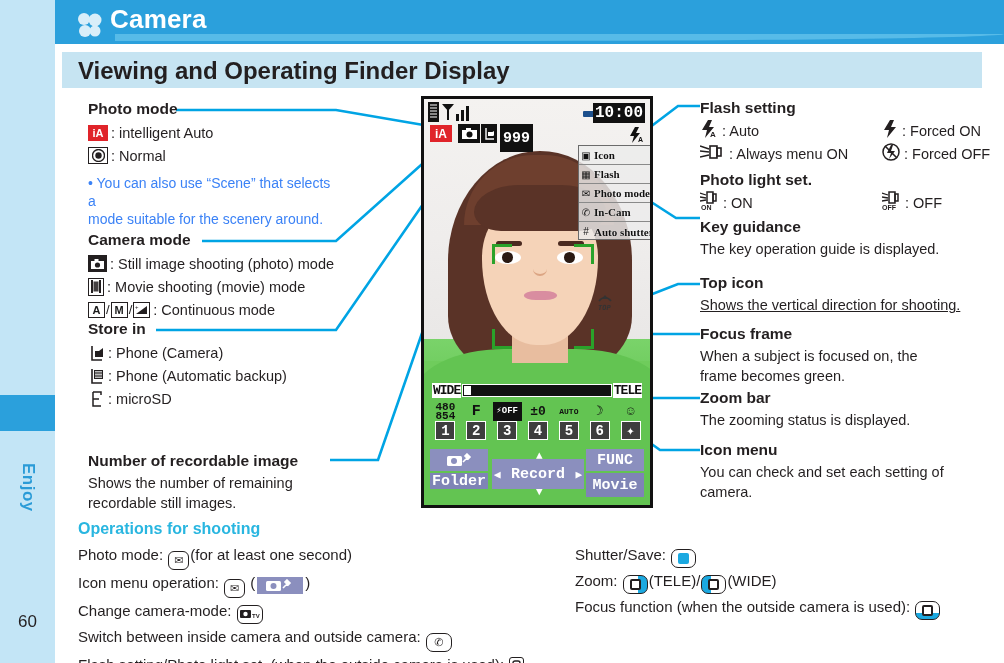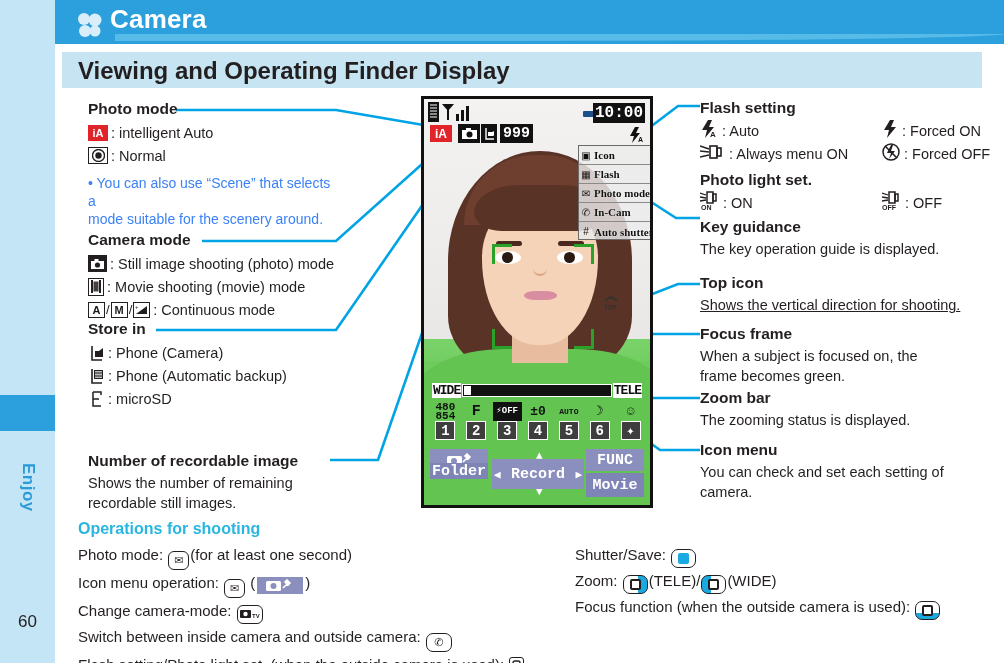--- a/index.html
+++ b/index.html
@@ -106,21 +106,21 @@
   .shoulderL{ position:absolute; left:-20px; top:262px; width:90px; height:150px; background:#6fcc5c; }
   .shoulderR{ position:absolute; left:162px; top:262px; width:100px; height:150px; background:#6fcc5c; }
   .ia{ position:absolute; left:6px; top:26px; width:22px; height:17px;
        background:#e0242a; color:#fff; font-size:12px; font-weight:bold;
        display:flex; align-items:center; justify-content:center;
        font-family:"Liberation Sans", sans-serif; }
   .camicon{ position:absolute; left:34px; top:25px; width:22px; height:19px;
        background:#111; display:flex; align-items:center; justify-content:center; }
   .storeicon{ position:absolute; left:57px; top:25px; width:16px; height:19px;
        background:#111; display:flex; align-items:center; justify-content:center; }
-  .count{ position:absolute; left:76px; top:25px; height:19px; padding:0 3px;
+  .count{ position:absolute; left:76px; top:25px; height:28px; padding:0 3px;
        background:#111; color:#fff; font-family:"Liberation Mono", monospace;
        font-size:15px; font-weight:bold; display:flex; align-items:center;
        letter-spacing:0px; }
   .clock{ position:absolute; right:5px; top:4px; height:20px; padding:0 2px;
        background:#111; color:#fff; font-family:"Liberation Mono", monospace;
        font-size:16px; font-weight:bold; display:flex; align-items:center; }
   .battery{ position:absolute; right:53px; top:12px; width:14px; height:6px;
        background:#1c4f8c; border-radius:1px; }
   .flashind{ position:absolute; right:6px; top:28px; width:16px; height:16px;
        color:#111; font-size:14px; font-weight:bold; line-height:16px; }
@@ -143,21 +143,21 @@
 
   
   #focus{ position:absolute; left:68px; top:145px; width:102px; height:105px; }
   #focus i{ position:absolute; width:20px; height:20px; border:3px solid #2aa22a; }
   #focus .tl{ left:0; top:0; border-right:none; border-bottom:none; }
   #focus .tr{ right:0; top:0; border-left:none; border-bottom:none; }
   #focus .bl{ left:0; bottom:0; border-right:none; border-top:none; }
   #focus .br{ right:0; bottom:0; border-left:none; border-top:none; }
 
   
-  #topicon{ position:absolute; left:175px; top:195px; width:22px; height:20px;
+  #topicon{ position:absolute; left:169px; top:195px; width:22px; height:20px;
             display:flex; flex-direction:column; align-items:flex-end;font-style:italic; }
 
   
   #zoombar{ position:absolute; left:8px; top:283px; width:210px; height:17px;
             display:flex; align-items:center; }
   #zoombar .lbl{ font-family:"Liberation Mono", monospace; font-size:13px;
             font-weight:bold; color:#111; background:#fff; padding:0 1px;
             letter-spacing:-1px; }
   #zoombar .track{ flex:1; height:13px; background:#111; border:1px solid #fff;
             margin:0 1px; position:relative; }
@@ -179,21 +179,21 @@
              justify-content:center; border:1px solid #fff; }
 
   
   #softkeys{ position:absolute; left:0; bottom:0; width:226px; height:58px; }
   .sk{ position:absolute; background:#8b8fbe; color:#ffffff;
        font-family:"Liberation Mono", monospace; font-size:15px; font-weight:bold;
        display:flex; align-items:center; justify-content:center; }
   .sk.left{ left:6px; }
   .sk.right{ right:6px; }
   #skFolderIcon{ top:2px; width:58px; height:22px; }
-  #skFolder{ top:16px; width:58px; height:16px; background:#7f84b6; }
+  #skFolder{ top:26px; width:58px; height:16px; background:#7f84b6; }
   #skFunc{ top:2px; width:58px; height:22px; }
   #skMovie{ top:26px; width:58px; height:24px; background:#7f84b6; }
   #skRecord{ position:absolute; left:68px; top:12px; width:92px; height:30px;
        background:#8b8fbe; color:#fff; display:flex; align-items:center;
        justify-content:center; font-family:"Liberation Mono", monospace;
        font-size:15px; font-weight:bold; }
   .arrw{ position:absolute; color:#fff; font-size:11px; }
 
   
   .keybox{

